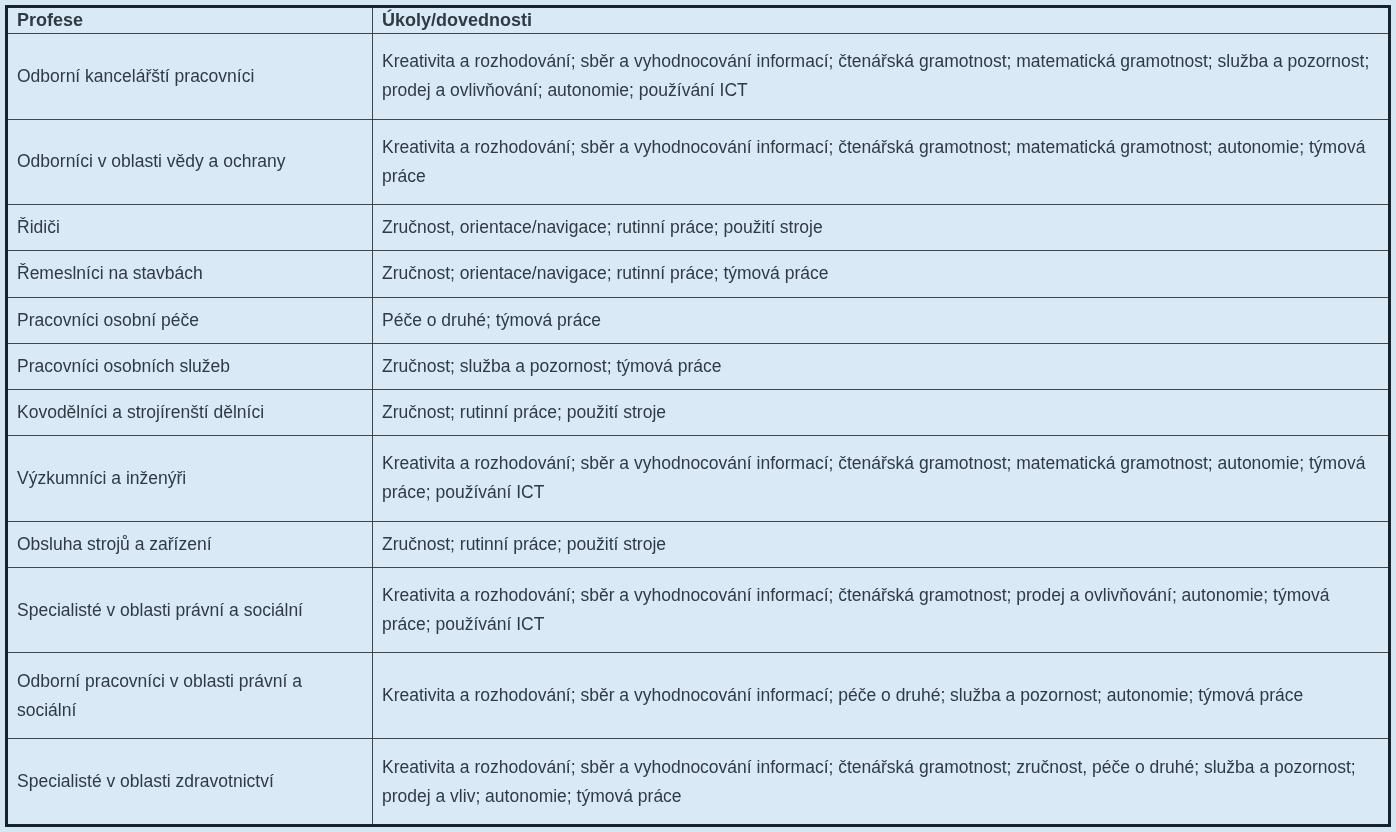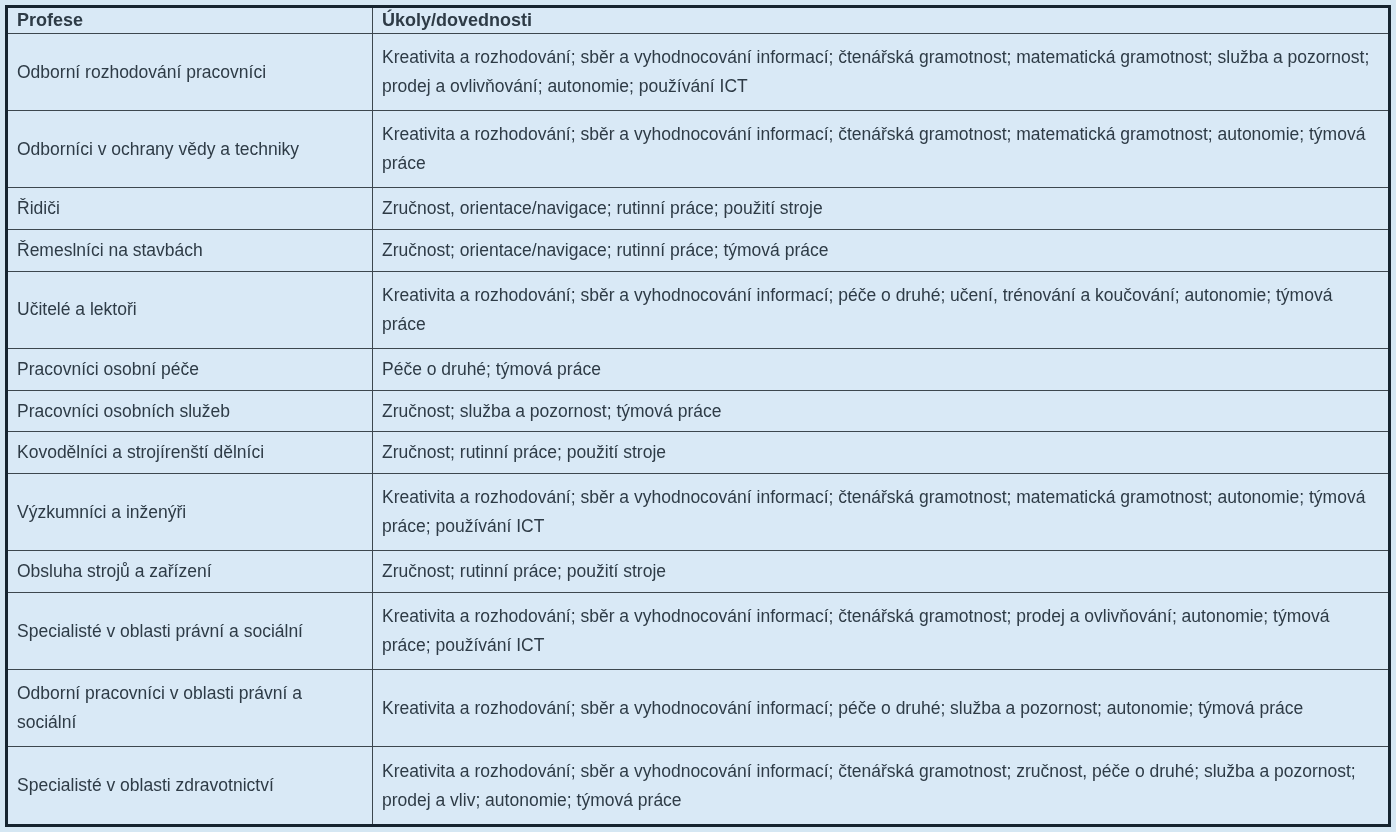--- a/index.html
+++ b/index.html
@@ -56,38 +56,34 @@
       <col class="col-ukoly">
     </colgroup>
     <thead>
       <tr>
         <th>Profese</th>
         <th>Úkoly/dovednosti</th>
       </tr>
     </thead>
     <tbody id="table-body">
         <tr>
-          <td>Odborní rozhodování pracovníci</td>
+          <td>Odborní kancelářští pracovníci</td>
           <td>Kreativita a rozhodování; sběr a vyhodnocování informací; čtenářská gramotnost; matematická gramotnost; služba a pozornost; prodej a ovlivňování; autonomie; používání ICT</td>
         </tr>
         <tr>
-          <td>Odborníci v ochrany vědy a techniky</td>
+          <td>Odborníci v oblasti vědy a ochrany</td>
           <td>Kreativita a rozhodování; sběr a vyhodnocování informací; čtenářská gramotnost; matematická gramotnost; autonomie; týmová práce</td>
         </tr>
         <tr>
           <td>Řidiči</td>
           <td>Zručnost, orientace/navigace; rutinní práce; použití stroje</td>
         </tr>
         <tr>
           <td>Řemeslníci na stavbách</td>
           <td>Zručnost; orientace/navigace; rutinní práce; týmová práce</td>
-        </tr>
-        <tr>
-          <td>Učitelé a lektoři</td>
-          <td>Kreativita a rozhodování; sběr a vyhodnocování informací; péče o druhé; učení, trénování a koučování; autonomie; týmová práce</td>
         </tr>
         <tr>
           <td>Pracovníci osobní péče</td>
           <td>Péče o druhé; týmová práce</td>
         </tr>
         <tr>
           <td>Pracovníci osobních služeb</td>
           <td>Zručnost; služba a pozornost; týmová práce</td>
         </tr>
         <tr>

